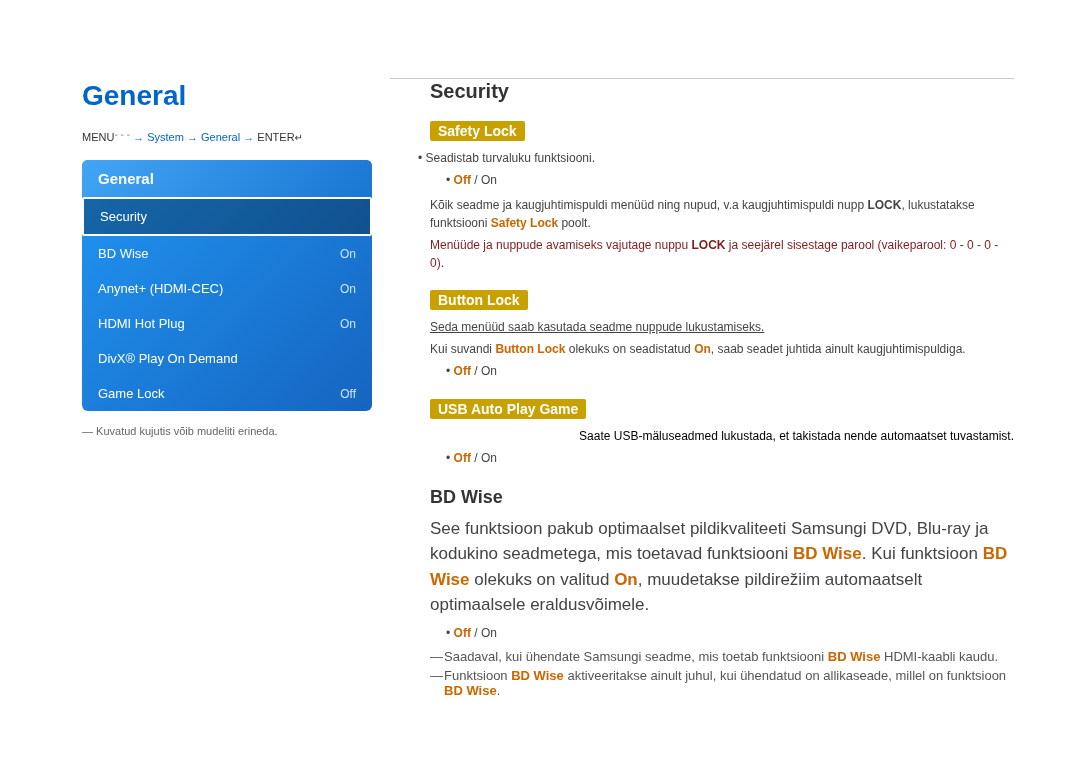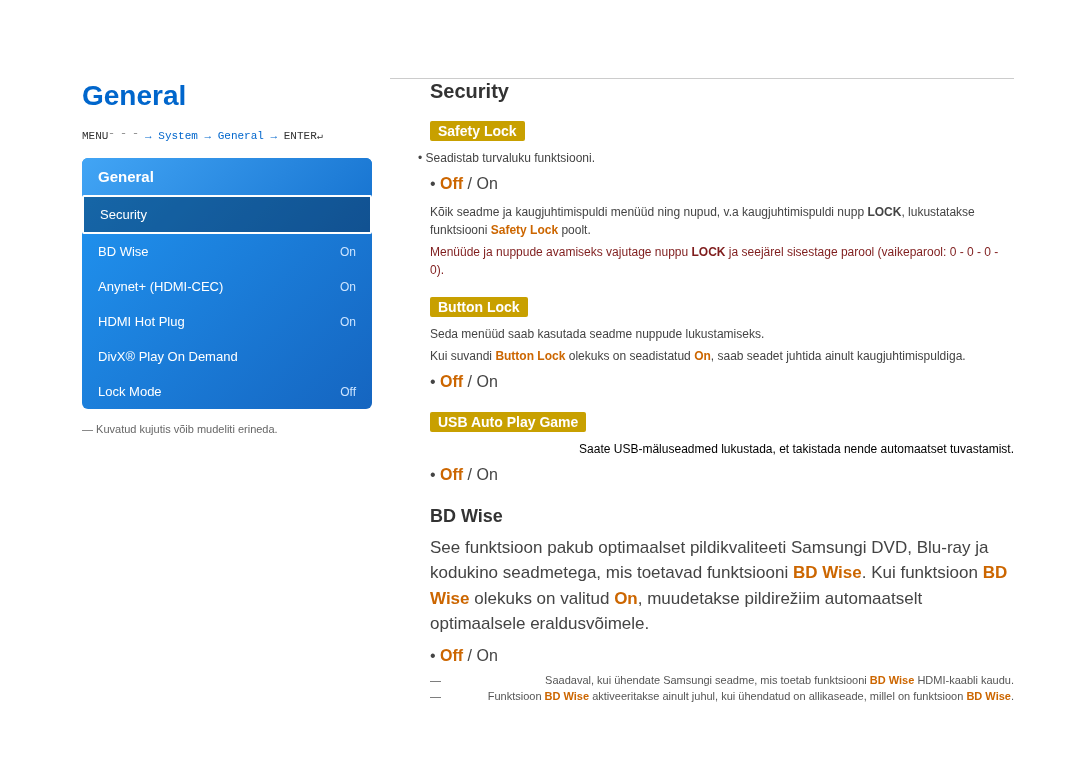--- a/index.html
+++ b/index.html
@@ -25,21 +25,20 @@
       font-size: 28px;
       font-weight: bold;
       color: #0066cc;
       margin-bottom: 18px;
     }
 
     .breadcrumb {
       font-size: 11px;
       color: #333;
       margin-bottom: 16px;
-      font-family: Liberation Mono, monospace;
     }
     .breadcrumb .arrow {
       color: #0066cc;
       font-size: 11px;
     }
     .breadcrumb .active-crumb {
       color: #0066cc;
     }
 
     .menu-container {
@@ -118,23 +117,23 @@
     }
 
     .subsection p {
       font-size: 12px;
       color: #444;
       line-height: 1.5;
       margin-bottom: 4px;
     }
 
     .bullet-item {
-      font-size: 16px;
+      font-size: 12px;
       color: #444;
-      margin-left: 12px;
+      margin-left: 28px;
       line-height: 1.6;
     }
     .bullet-item::before {
       content: '• ';
       margin-left: -12px;
     }
 
     .highlight-orange {
       color: #cc6600;
       font-weight: bold;
@@ -146,26 +145,25 @@
 
     .bd-wise-title {
       font-size: 18px;
       font-weight: bold;
       color: #333;
       margin-bottom: 8px;
       margin-top: 4px;
     }
 
     .note-line {
-      font-size: 11px;
+      font-size: 13px;
       color: #555;
       margin-top: 4px;
       padding-left: 14px;
       position: relative;
-      text-align: right;
     }
     .note-line::before {
       content: '― ';
       position: absolute;
       left: 0;
     }
 
     .divider-line {
       height: 1px;
       background: #ccc;
@@ -205,21 +203,21 @@
       <span class="value">On</span>
     </div>
     <div class="menu-item">
       <span>HDMI Hot Plug</span>
       <span class="value">On</span>
     </div>
     <div class="menu-item">
       <span>DivX® Play On Demand</span>
     </div>
     <div class="menu-item">
-      <span>Lock Mode</span>
+      <span>Game Lock</span>
       <span class="value">Off</span>
     </div>
   </div>
 
   <div class="note">Kuvatud kujutis võib mudeliti erineda.</div>
 </div>
 
 <div class="divider-line"></div>
 
 <div class="right-panel">
@@ -234,21 +232,21 @@
     <p style="font-size:12px; color:#444; line-height:1.5; margin-top:6px;">
       Kõik seadme ja kaugjuhtimispuldi menüüd ning nupud, v.a kaugjuhtimispuldi nupp <strong>LOCK</strong>, lukustatakse funktsiooni <span class="highlight-orange-link">Safety Lock</span> poolt.
     </p>
     <p style="font-size:12px; color:#7f1d1d; line-height:1.5; margin-top:4px;">
       Menüüde ja nuppude avamiseks vajutage nuppu <strong>LOCK</strong> ja seejärel sisestage parool (vaikeparool: 0 - 0 - 0 - 0).
     </p>
   </div>
 
   <div class="subsection">
     <div class="subsection-title">Button Lock</div>
-    <p style="font-size:12px; color:#444; line-height:1.5;">
+    <p style="font-size:12px; color:#444; line-height:1.5;text-decoration:underline;">
       Seda menüüd saab kasutada seadme nuppude lukustamiseks.
     </p>
     <p style="font-size:12px; color:#444; line-height:1.5; margin-top:4px;">
       Kui suvandi <span class="highlight-orange-link"><strong>Button Lock</strong></span> olekuks on seadistatud <span class="highlight-orange-link">On</span>, saab seadet juhtida ainult kaugjuhtimispuldiga.
     </p>
     <div class="bullet-item" style="margin-top:4px;">
       <span class="highlight-orange">Off</span> / <span>On</span>
     </div>
   </div>
 

